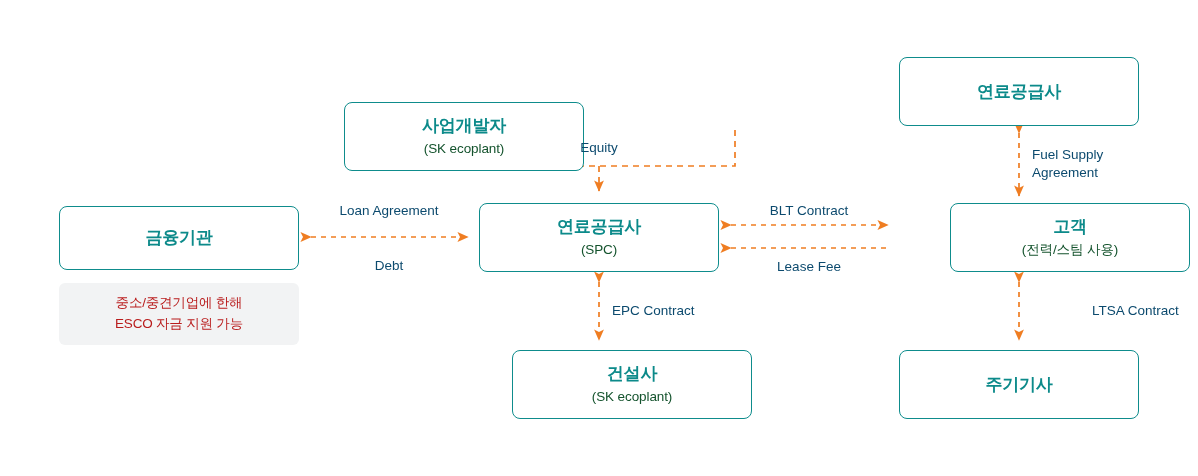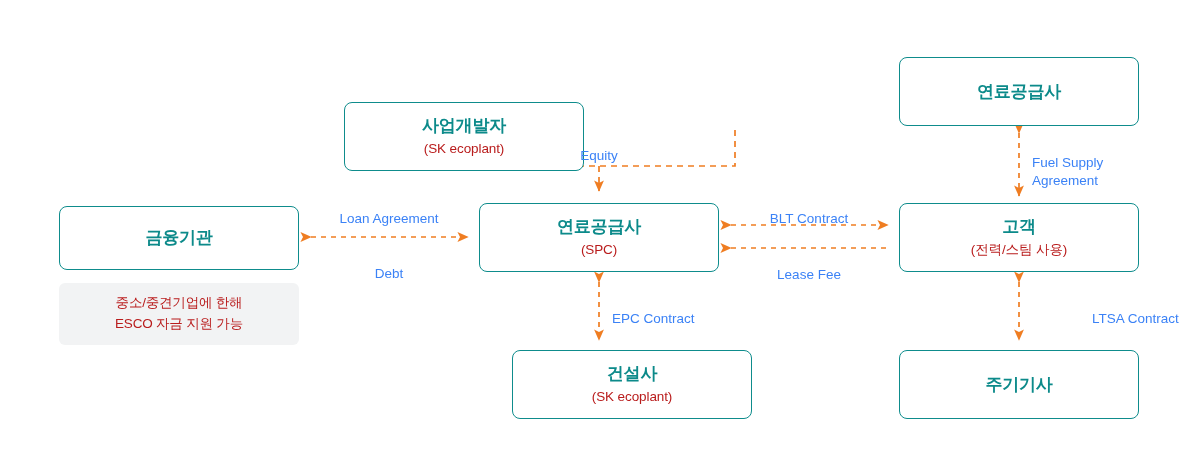--- a/index.html
+++ b/index.html
@@ -40,21 +40,21 @@
     line-height: 1.25;
   }
   .node-title {
     font-size: 17px;
     font-weight: bold;
     color: #0c8a8a;
     letter-spacing: -0.2px;
   }
   .node-sub {
     font-size: 13.5px;
-    color: #b91c1c;
+    color: #14532d;
     margin-top: 4px;
     letter-spacing: -0.1px;
   }
 
   
   .note-box {
     position: absolute;
     box-sizing: border-box;
     background: #f2f3f4;
     border-radius: 6px;
@@ -67,24 +67,23 @@
     font-size: 13.5px;
     color: #b91c1c;
     line-height: 1.55;
     letter-spacing: -0.2px;
   }
 
   
   .edge-label {
     position: absolute;
     font-size: 13.5px;
-    color: #3b82f6;
+    color: #0c4a6e;
     white-space: nowrap;
     line-height: 1.35;
-    margin-top: 8px;
   }
   .edge-label.center {
     text-align: center;
     transform: translateX(-50%);
   }
   .edge-label.leftal {
     text-align: left;
   }
 </style>
 </head>
@@ -144,21 +143,21 @@
 
   <div class="node" style="left:59px; top:206px; width:240px; height:64px;">
     <span class="node-title">금융기관</span>
   </div>
 
   <div class="node" style="left:479px; top:203px; width:240px; height:69px;">
     <span class="node-title">연료공급사</span>
     <span class="node-sub">(SPC)</span>
   </div>
 
-  <div class="node" style="left:899px; top:203px; width:240px; height:69px;">
+  <div class="node" style="left:950px; top:203px; width:240px; height:69px;">
     <span class="node-title">고객</span>
     <span class="node-sub">(전력/스팀 사용)</span>
   </div>
 
   <div class="node" style="left:479px; top:350px; width:240px; height:69px;margin-left:33px;">
     <span class="node-title">건설사</span>
     <span class="node-sub">(SK ecoplant)</span>
   </div>
 
   <div class="node" style="left:899px; top:350px; width:240px; height:69px;">

